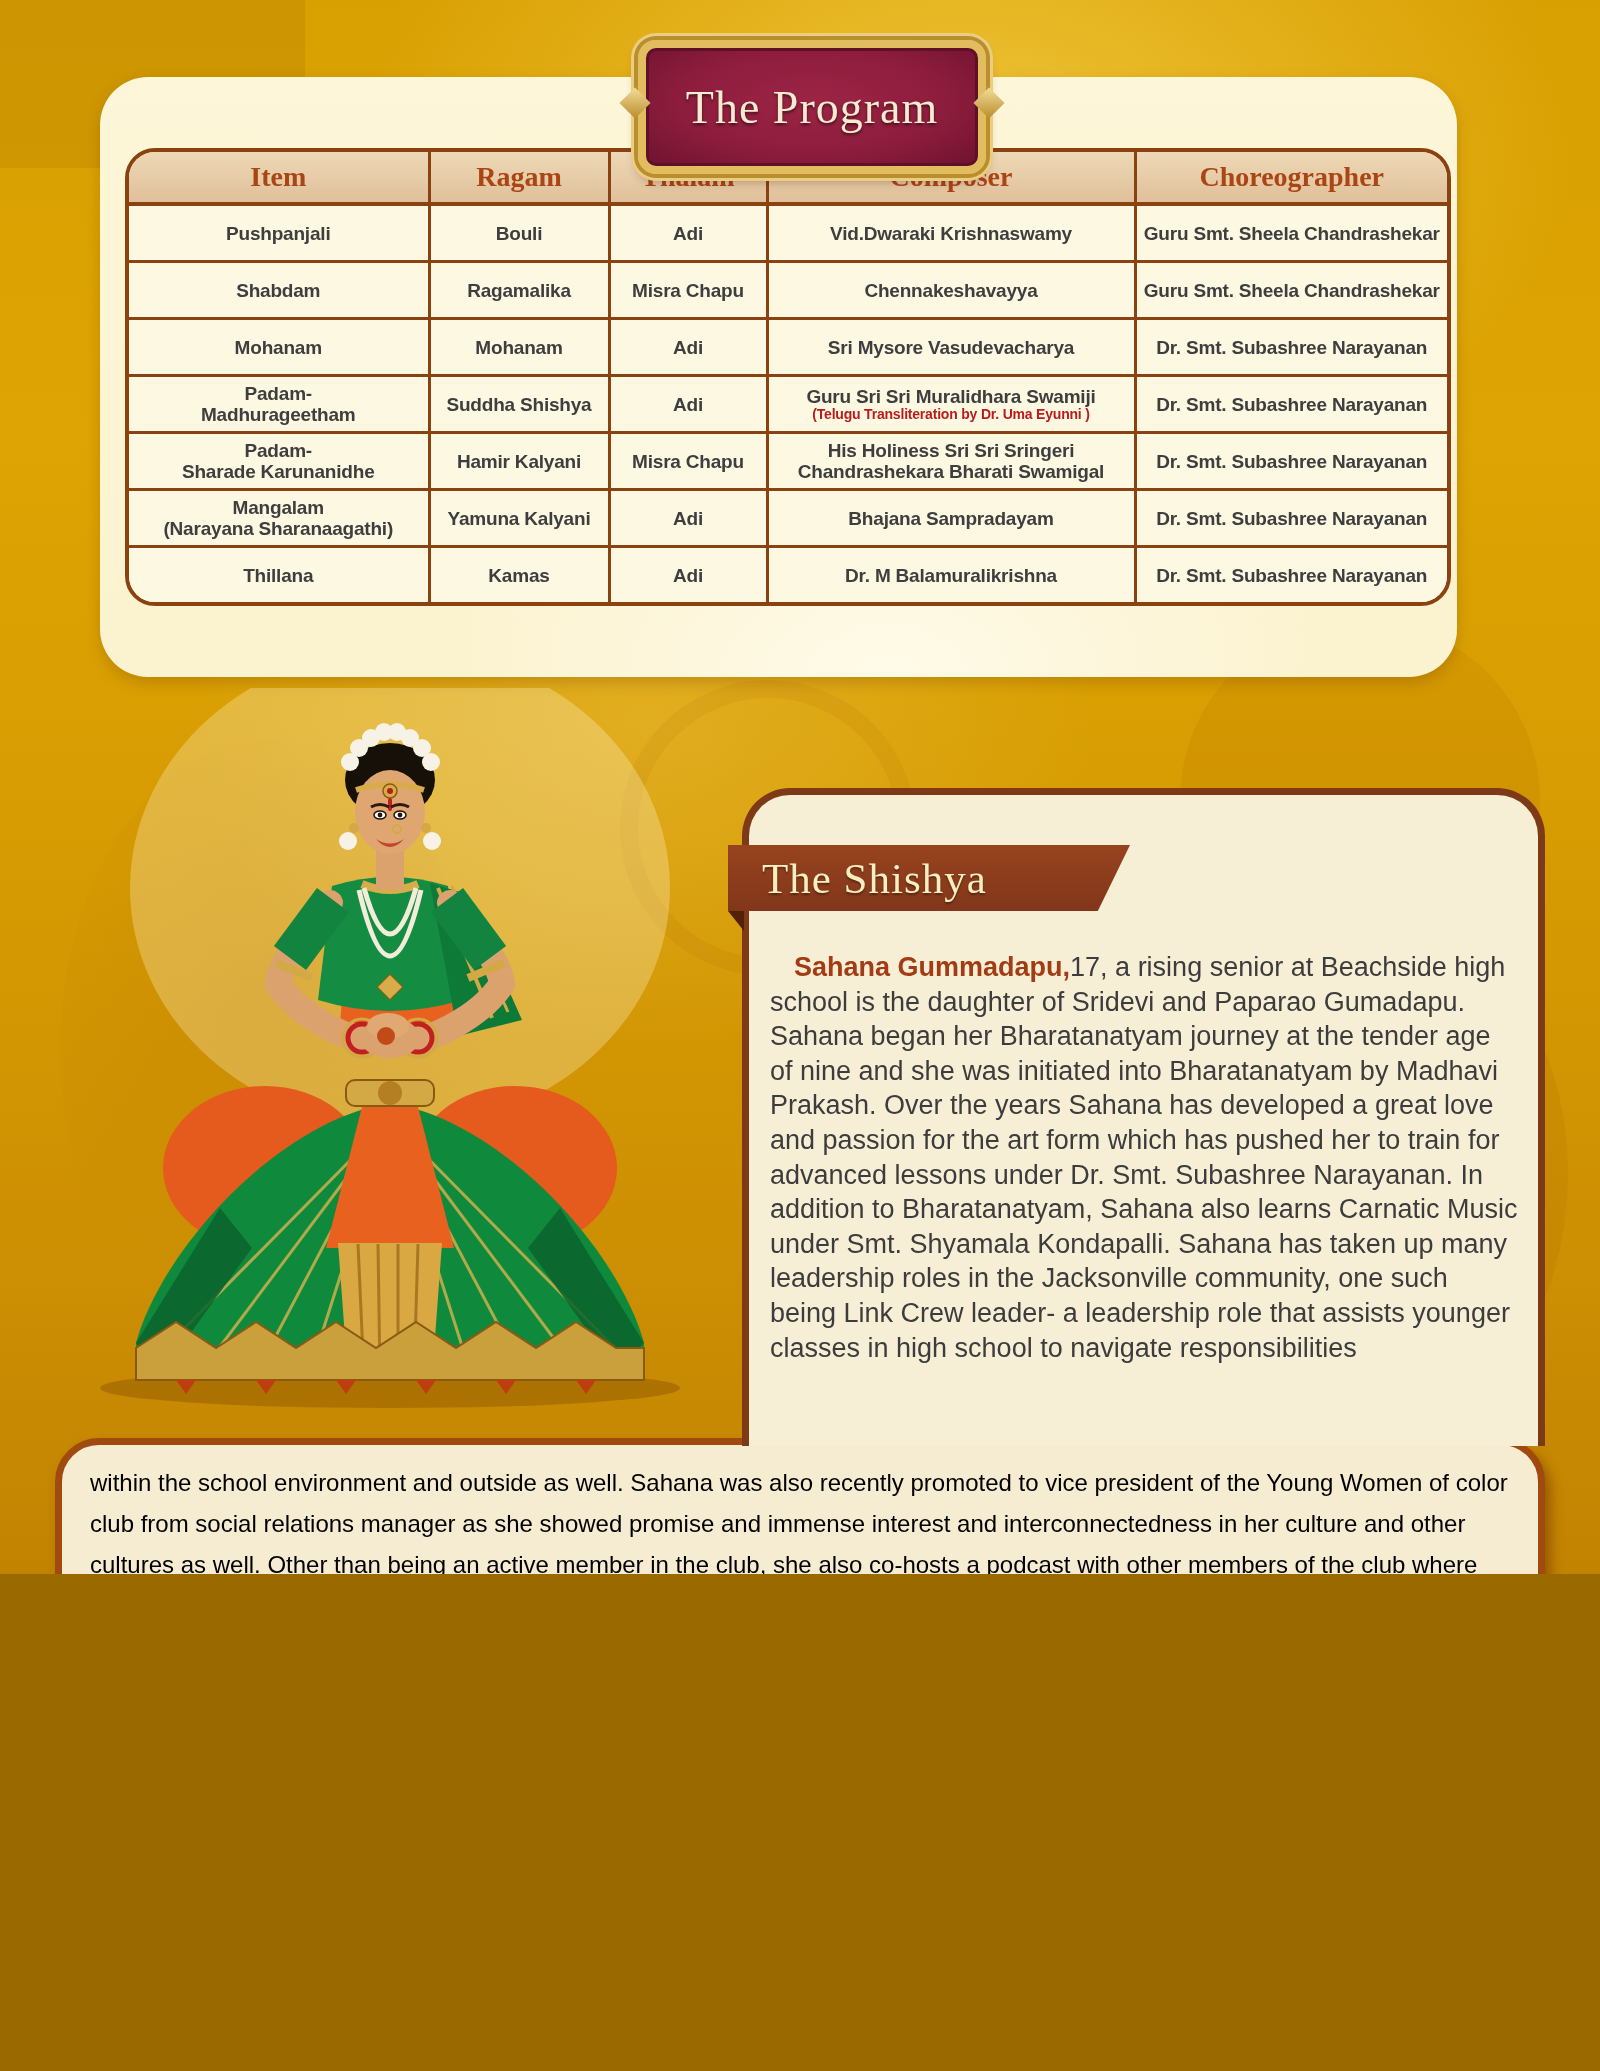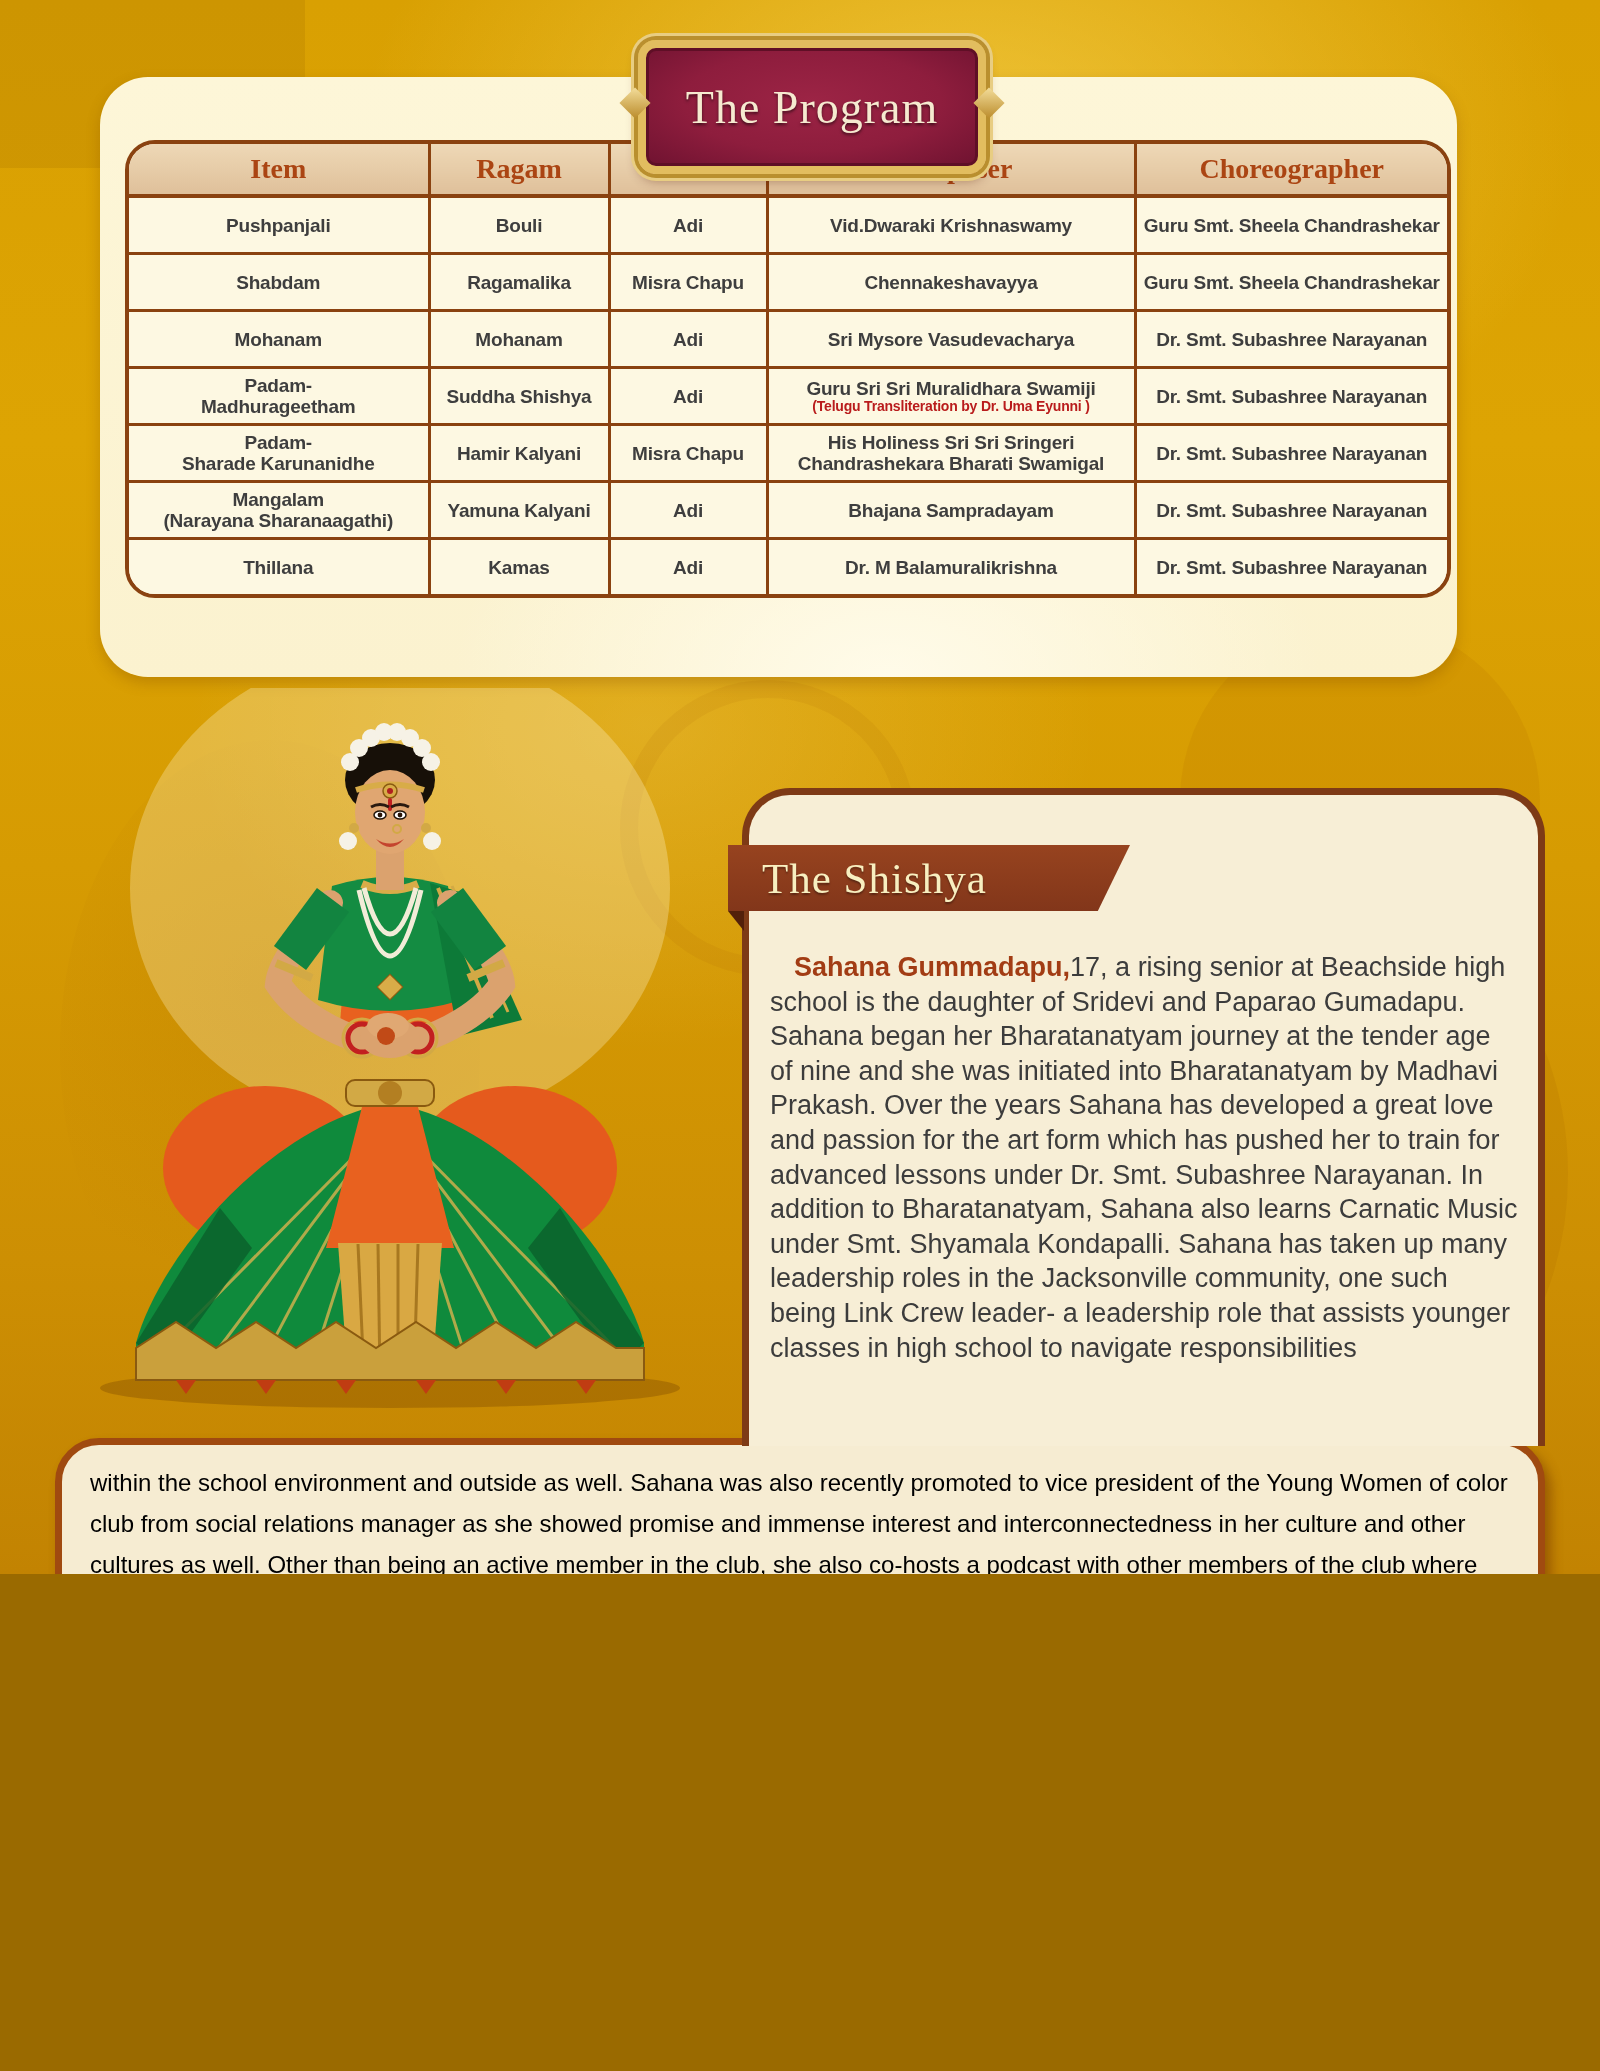--- a/index.html
+++ b/index.html
@@ -56,21 +56,21 @@
      box-shadow:0 0 0 4px #b98f2e, 0 0 0 7px #e8cd82, 0 6px 12px rgba(80,20,0,.45),
                 inset 0 0 0 3px #5f0f26;
      display:flex;align-items:center;justify-content:center;}
   .badge::before,.badge::after{content:"";position:absolute;top:44px;width:22px;height:22px;
      background:linear-gradient(135deg,#f3dd9a,#bb8c2c);transform:rotate(45deg);}
   .badge::before{left:-22px;} .badge::after{right:-22px;}
   .badge-label{font-family:"Liberation Serif","DejaVu Serif",serif;font-size:46px;
      color:#f6ead0;text-shadow:0 2px 3px rgba(0,0,0,.55);letter-spacing:1px;}
 
   
-  .table-wrap{position:absolute;left:125px;top:140px;width:1318px;z-index:3;
+  .table-wrap{position:absolute;left:125px;top:148px;width:1318px;z-index:3;
      border:4px solid #8a4210;border-radius:30px;overflow:hidden;background:#fdf8e2;}
   table.program{border-collapse:collapse;width:100%;table-layout:fixed;}
   table.program th{
      background:linear-gradient(180deg,#eed8b6 0%,#dfc09a 100%);
      font-family:"Liberation Serif","DejaVu Serif",serif;font-weight:600;
      color:#ab4513;font-size:28px;height:48px;
      border-right:3px solid #8a4210;border-bottom:4px solid #8a4210;}
   table.program th:last-child{border-right:none;}
   table.program td{
      background:#fdf8e2;color:#3e3e3e;font-weight:bold;font-size:19px;line-height:21px;

